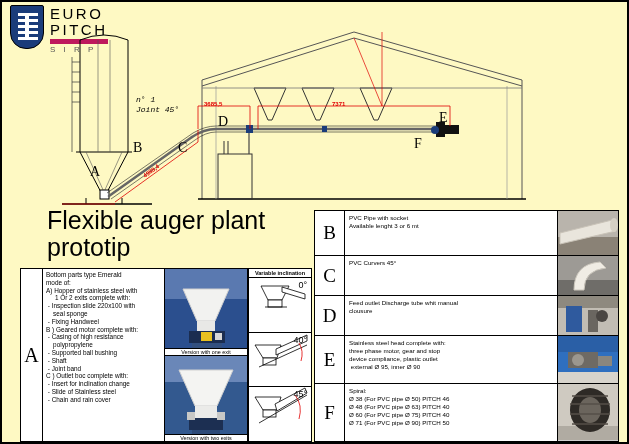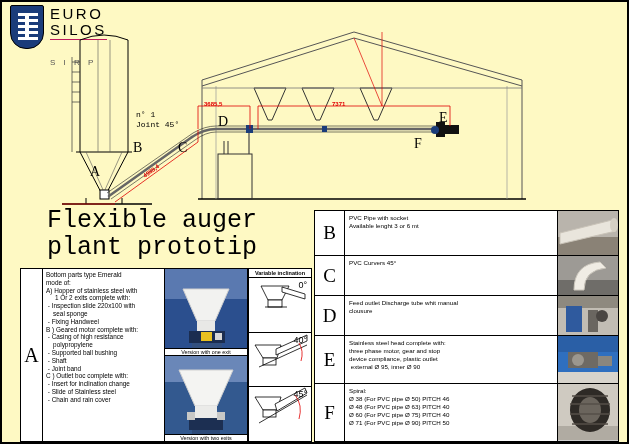--- a/index.html
+++ b/index.html
@@ -30,41 +30,41 @@
   .logo-shield .sv { position: absolute; left: 14px; top: 7px; width: 4px; height: 27px; background:#fff; }
   .logo-text { margin-left: 6px; padding-top: 1px; }
   .logo-l1, .logo-l2 {
     font-family: "Liberation Sans", sans-serif;
     font-size: 15px; letter-spacing: 2.5px; font-weight: 400;
     color: #000; line-height: 15px; -webkit-text-stroke: 0;
   }
   .logo-l2 { margin-top: 1px; }
   .logo-l3 {
     font-size: 8px; letter-spacing: 3px; color: #555;
-    border-top: 1px solid #be185d; margin-top: 2px; padding-top: 18px;
+    border-top: 5px solid #be185d; margin-top: 2px; padding-top: 1px;
   }
   
   .drawing { position: absolute; left: 0; top: 0; width: 629px; height: 208px; }
   .drawing svg { display: block; }
   .lbl {
     position: absolute; font-family: "Liberation Serif", serif;
     font-size: 14px; color: #000;
   }
   .note {
     position: absolute; font-family: "Liberation Mono", monospace;
     font-size: 8px; color: #000; line-height: 10px; white-space: pre;
   }
   .dim {
     position: absolute; font-family: "Liberation Sans", sans-serif;
     font-size: 6px; color: #e00000; font-weight: bold;
   }
   
   .title {
     position: absolute; left: 45px; top: 205px; width: 260px;
-    font-family: Liberation Mono, monospace;
+    font-family: Liberation Sans, sans-serif;
     font-size: 25px; line-height: 27px; color: #000;
   }
   
   .leftpanel {
     position: absolute; left: 18px; top: 266px; width: 228px; height: 174px;
     border: 1px solid #000; display: flex; background:#fff;
   }
   .lp-letter {
     width: 22px; border-right: 1px solid #000;
     display: flex; align-items: center; justify-content: center;
@@ -136,21 +136,21 @@
     <div class="logo-shield">
       <div class="sbar s1"></div>
         <div class="sbar s2"></div>
         <div class="sbar s3"></div>
       <div class="sbar s4"></div>
         <div class="sbar s5"></div>
         <div class="sv"></div>
     </div>
     <div class="logo-text">
       <div class="logo-l1">EURO</div>
-      <div class="logo-l2">SILOS</div>
+      <div class="logo-l2">PITCH</div>
       <div class="logo-l3">S I R P</div>
     </div>
   </div>
 
   <div class="drawing">
     <svg width="629" height="208" viewBox="0 0 629 208">
       <g stroke="#333" fill="none" stroke-width="1">
 
         <path d="M200 78 L352 30 L520 78" stroke="#555"></path>
         <path d="M200 84 L352 36 L520 84" stroke="#555"></path>
@@ -239,21 +239,21 @@
       <path d="M352 36 L380 104" stroke="#e00000" stroke-width="0.7" fill="none"></path>
     </svg>
 
     <div class="lbl" style="left:88px; top:162px;">A</div>
     <div class="lbl" style="left:131px; top:138px;">B</div>
     <div class="lbl" style="left:176px; top:138px;">C</div>
     <div class="lbl" style="left:216px; top:112px;">D</div>
     <div class="lbl" style="left:437px; top:108px;">E</div>
     <div class="lbl" style="left:412px; top:134px;">F</div>
 
-    <div class="note" style="left:134px; top:108px;">n° 1
+    <div class="note" style="left:134px; top:93px;font-style:italic;">n° 1
 Joint 45°</div>
 
     <div class="dim" style="left:202px; top:99px;">3685,5</div>
     <div class="dim" style="left:330px; top:99px;">7371</div>
     <div class="dim" style="left:140px; top:172px; transform:rotate(-36deg); transform-origin:left top;">4988,4</div>
   </div>
 
   <div class="title">Flexible auger plant prototip</div>
 
   <div class="leftpanel">

